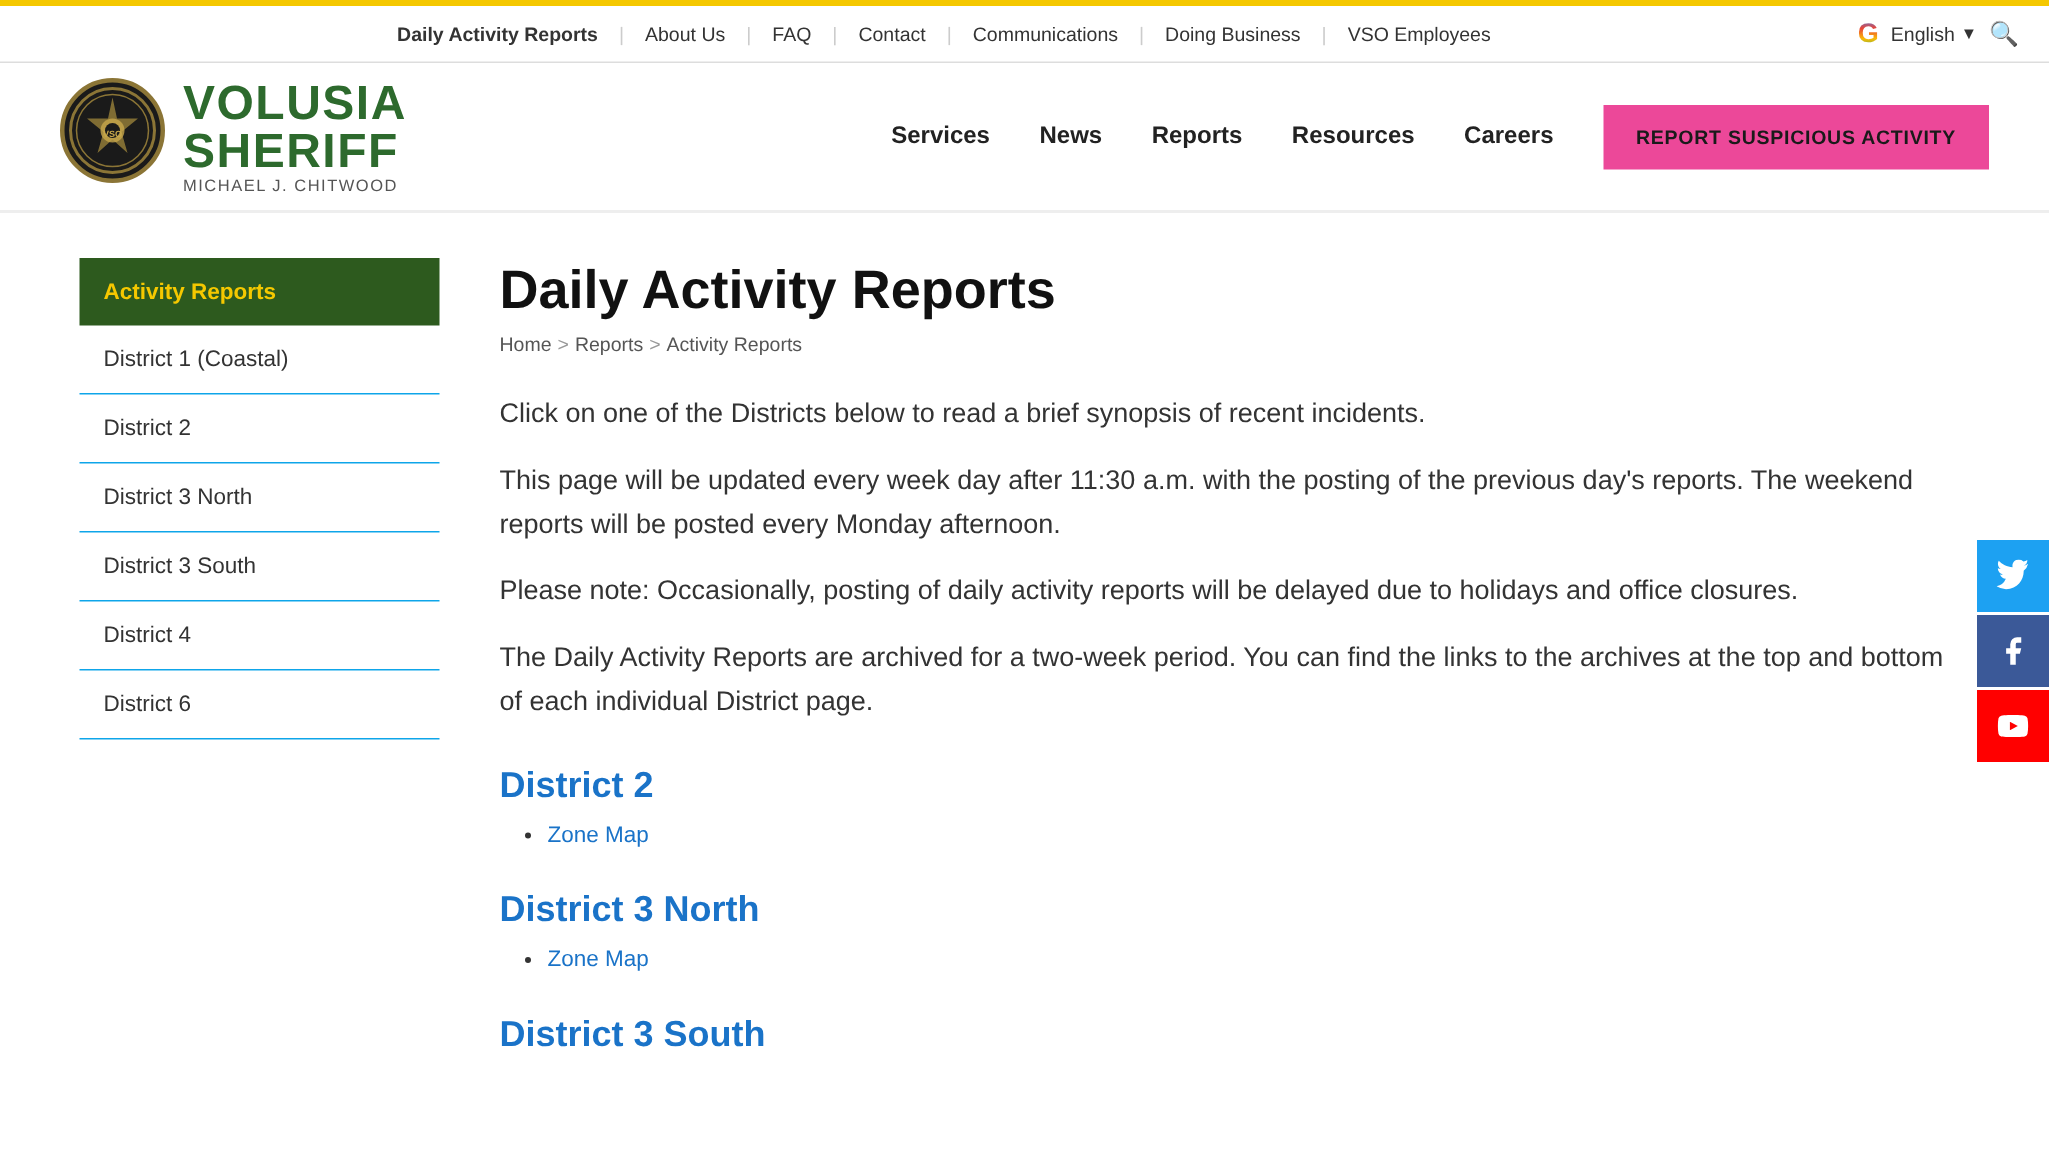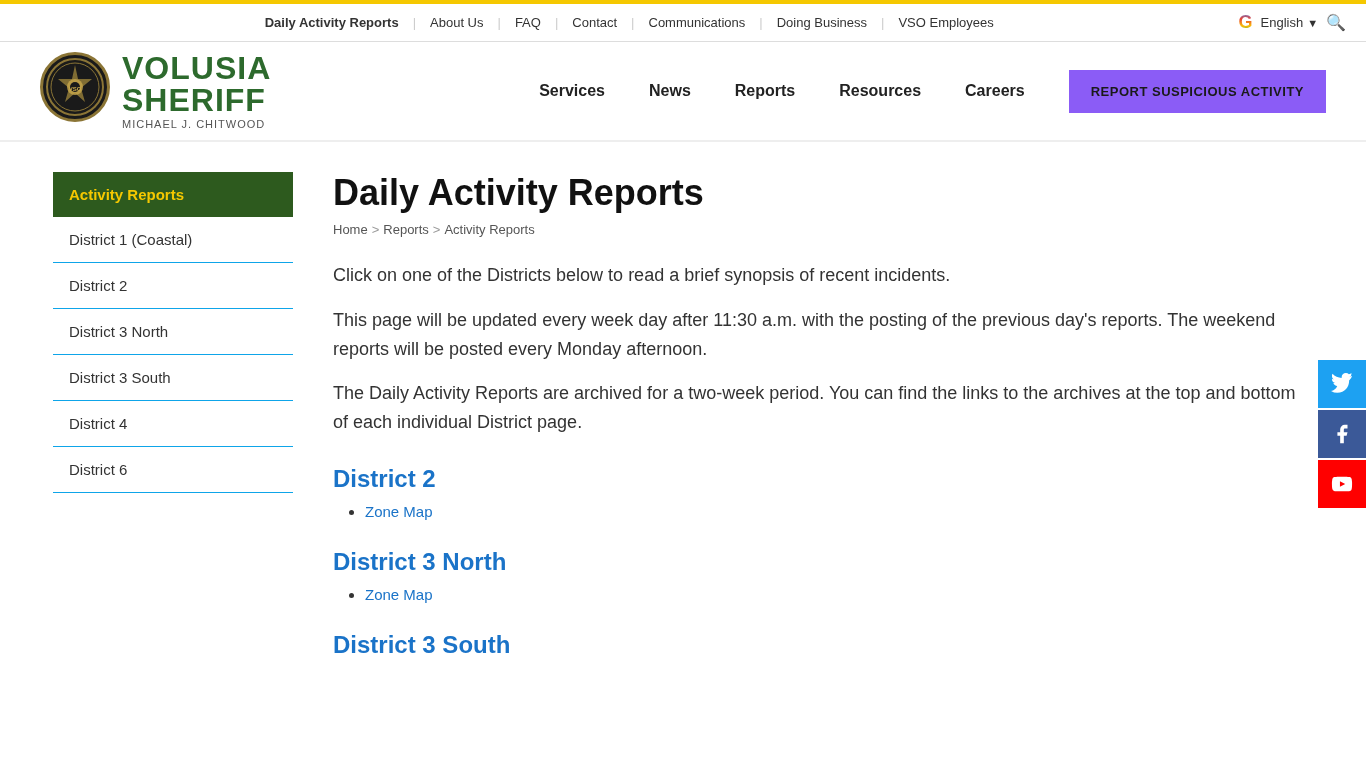--- a/index.html
+++ b/index.html
@@ -79,29 +79,29 @@
     .logo-badge svg { width: 60px; height: 60px; }
     .logo-text { display: flex; flex-direction: column; }
     .logo-volusia { color: #2d6a2d; font-size: 32px; font-weight: 900; letter-spacing: 1px; line-height: 1; }
     .logo-sheriff { color: #2d6a2d; font-size: 32px; font-weight: 900; letter-spacing: 1px; line-height: 1; }
     .logo-name { color: #555; font-size: 11px; letter-spacing: 1px; margin-top: 2px; }
 
     
     .main-nav {
       display: flex;
       align-items: center;
-      gap: 44px;
+      gap: 33px;
       margin-left: auto;
     }
     .nav-item {
       font-size: 16px; font-weight: 600; color: #222; cursor: pointer;
       text-decoration: none; padding: 4px 0;
     }
     .btn-report {
-      background: #8b5cf6;
+      background: #ec4899;
       color: #1a1a1a;
       font-weight: 800;
       font-size: 13px;
       letter-spacing: 0.5px;
       padding: 14px 22px;
       border: none;
       cursor: pointer;
       text-transform: uppercase;
       text-align: right;
     }
@@ -286,20 +286,21 @@
     <div class="breadcrumb">
       <a>Home</a>
       <span class="breadcrumb-sep">&gt;</span>
       <a>Reports</a>
       <span class="breadcrumb-sep">&gt;</span>
       <span>Activity Reports</span>
     </div>
 
     <p class="body-text">Click on one of the Districts below to read a brief synopsis of recent incidents.</p>
     <p class="body-text">This page will be updated every week day after 11:30 a.m. with the posting of the previous day's reports. The weekend reports will be posted every Monday afternoon.</p>
+    <p class="body-text">Please note: Occasionally, posting of daily activity reports will be delayed due to holidays and office closures.</p>
     <p class="body-text">The Daily Activity Reports are archived for a two-week period. You can find the links to the archives at the top and bottom of each individual District page.</p>
 
     <h2 class="district-heading">District 2</h2>
     <ul class="zone-list">
       <li>
         <a class="zone-link">Zone Map</a>
       </li>
     </ul>
 
     <h2 class="district-heading">District 3 North</h2>

